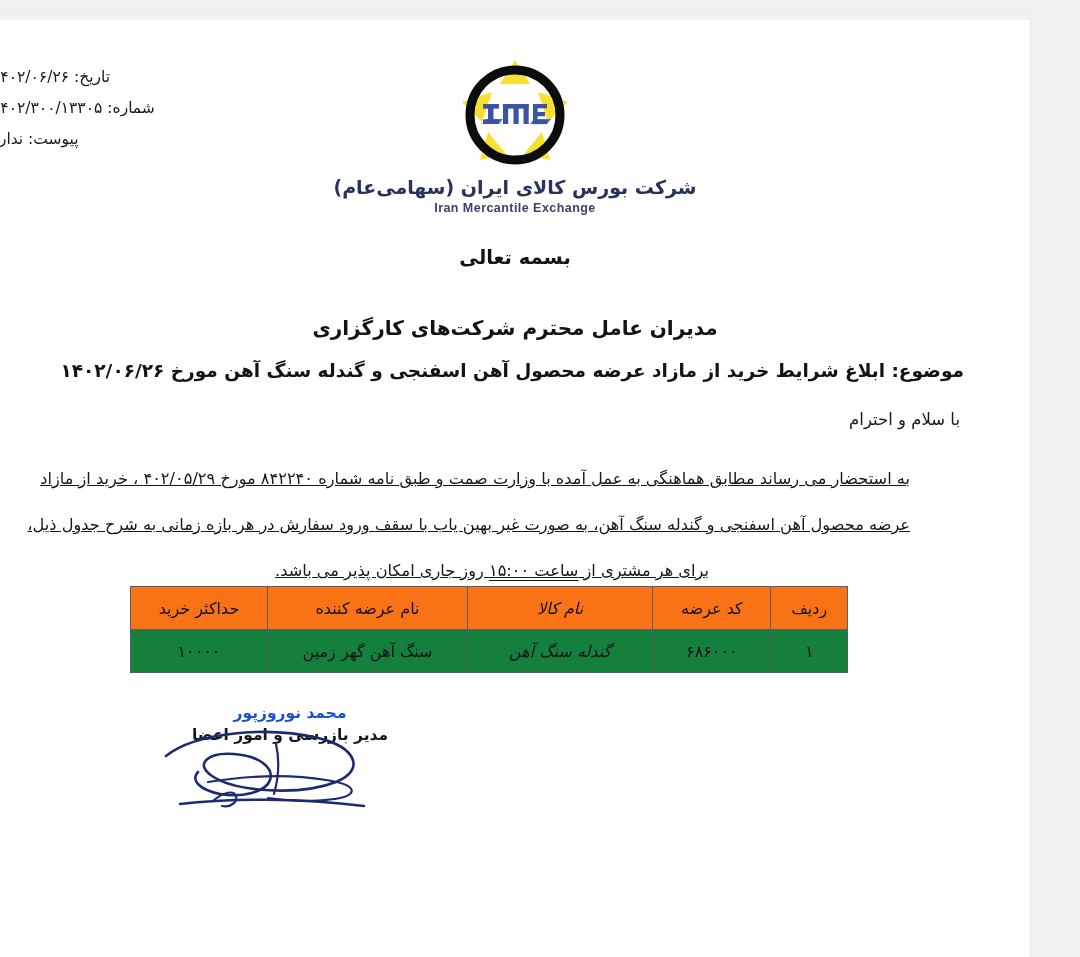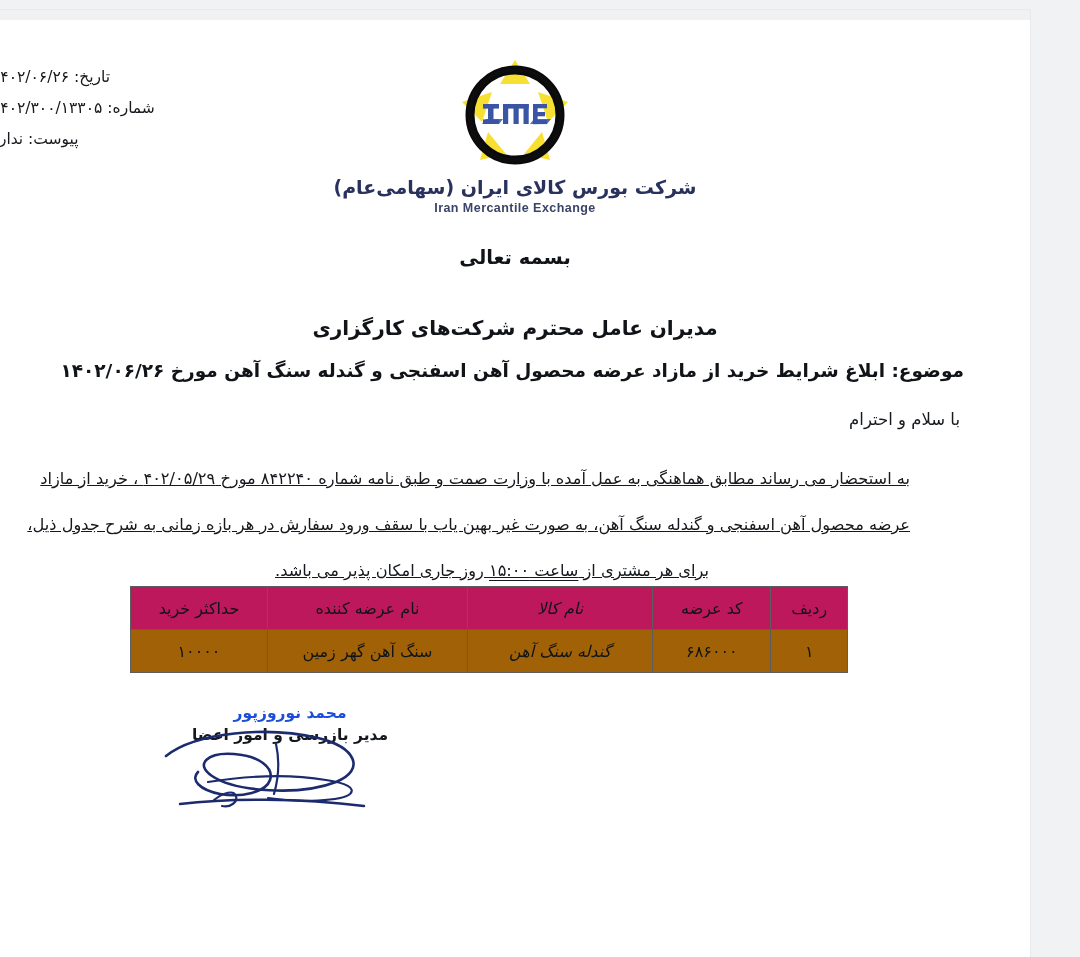--- a/index.html
+++ b/index.html
@@ -177,24 +177,24 @@
   .offer-table th,
   .offer-table td {
     border: 1px solid #5d5d5d;
     text-align: center;
     vertical-align: middle;
     font-weight: 400;
     padding: 0;
     height: 42px;
   }
   .offer-table thead th {
-    background: #be185d;
+    background: #f97316;
   }
   .offer-table tbody td {
-    background: #a16207;
+    background: #15803d;
   }
   .col-radif   { width: 76px; }
   .col-code    { width: 118px; }
   .col-goods   { width: 186px; font-style: italic; }
   .col-seller  { width: 201px; }
   .col-max     { width: 137px; }
 
   
   .signature-block {
     position: absolute;

